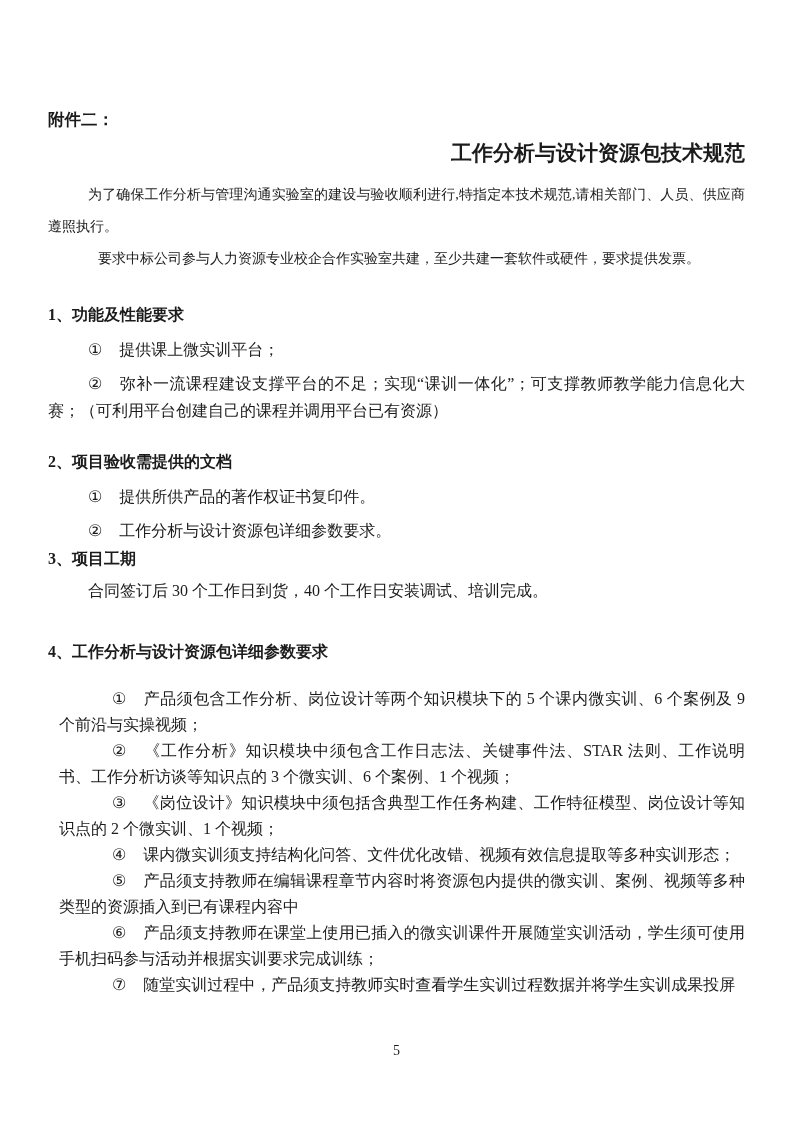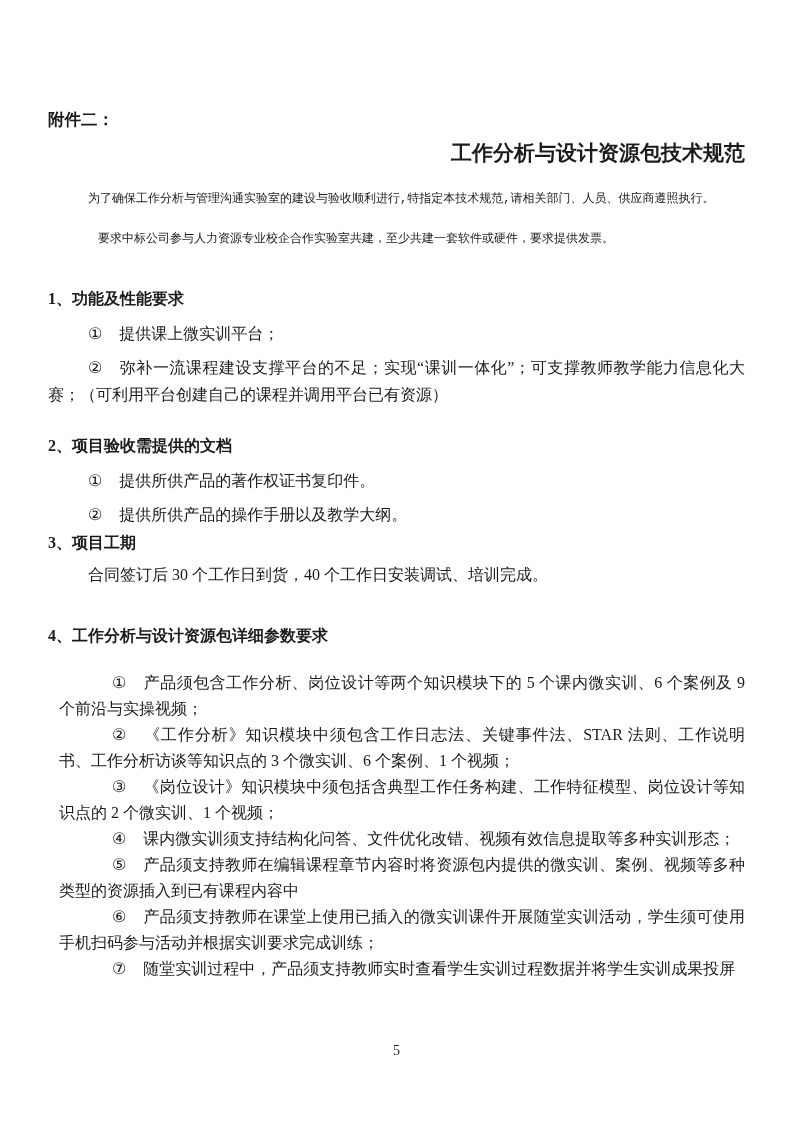--- a/index.html
+++ b/index.html
@@ -25,25 +25,24 @@
     line-height: 20px;
   }
   .doc-title {
     font-size: 21px;
     font-weight: bold;
     text-align: right;
     line-height: 26px;
     margin: 10px 0 0 0;
   }
   .intro {
-    font-size: 12px;
-    line-height: 40px;
+    font-size: 14px;
+    line-height: 32px;
     text-align: justify;
     margin: 0;
-    font-family: Liberation Mono, monospace;
   }
   .intro-1 { margin-top: 13px; text-indent: 40px; }
   .intro-2 { text-indent: 50px; }
   .sec-heading {
     font-size: 16px;
     font-weight: bold;
     line-height: 24px;
     margin: 0;
   }
   .sec1-heading { margin-top: 28px; }
@@ -102,21 +101,21 @@
 
   <section>
     <h2 class="sec-heading sec1-heading">1、功能及性能要求</h2>
     <p class="li li-first"><span class="marker">①</span><span>提供课上微实训平台；</span></p>
     <p class="li"><span class="marker">②</span><span>弥补一流课程建设支撑平台的不足；实现“课训一体化”；可支撑教师教学能力信息化大赛；（可利用平台创建自己的课程并调用平台已有资源）</span></p>
   </section>
 
   <section>
     <h2 class="sec-heading sec2-heading">2、项目验收需提供的文档</h2>
     <p class="li li-first"><span class="marker">①</span><span>提供所供产品的著作权证书复印件。</span></p>
-    <p class="li"><span class="marker">②</span><span>提供所供产品的操作手册以及教学大纲。</span></p>
+    <p class="li"><span class="marker">②</span><span>工作分析与设计资源包详细参数要求。</span></p>
   </section>
 
   <section>
     <h2 class="sec-heading sec3-heading">3、项目工期</h2>
     <p class="sec3-body">合同签订后 30 个工作日到货，40 个工作日安装调试、培训完成。</p>
   </section>
 
   <section>
     <h2 class="sec-heading sec4-heading">4、工作分析与设计资源包详细参数要求</h2>
     <div class="sec4-items">

